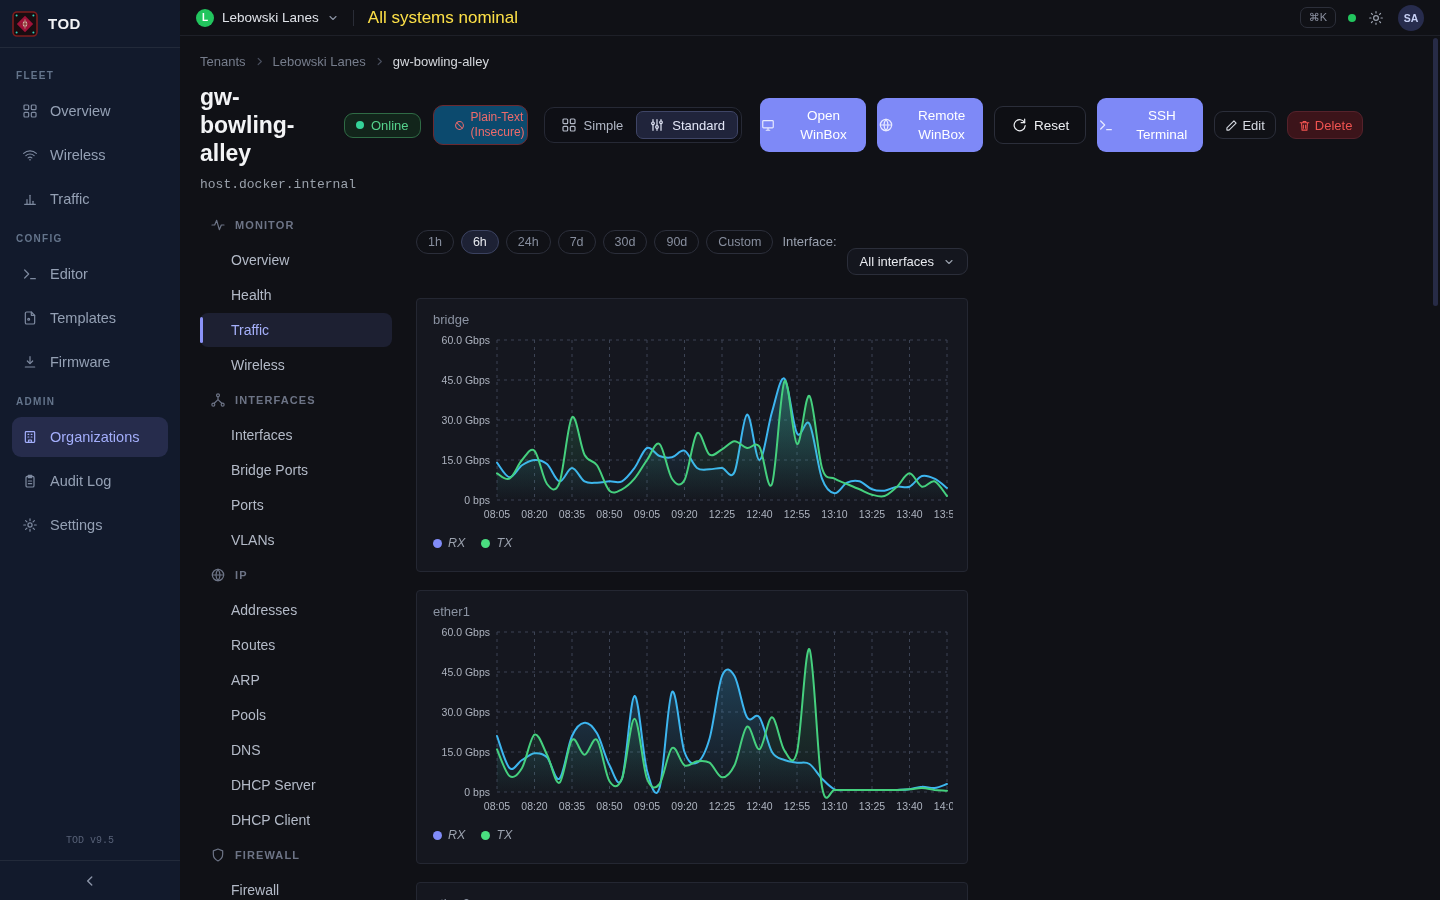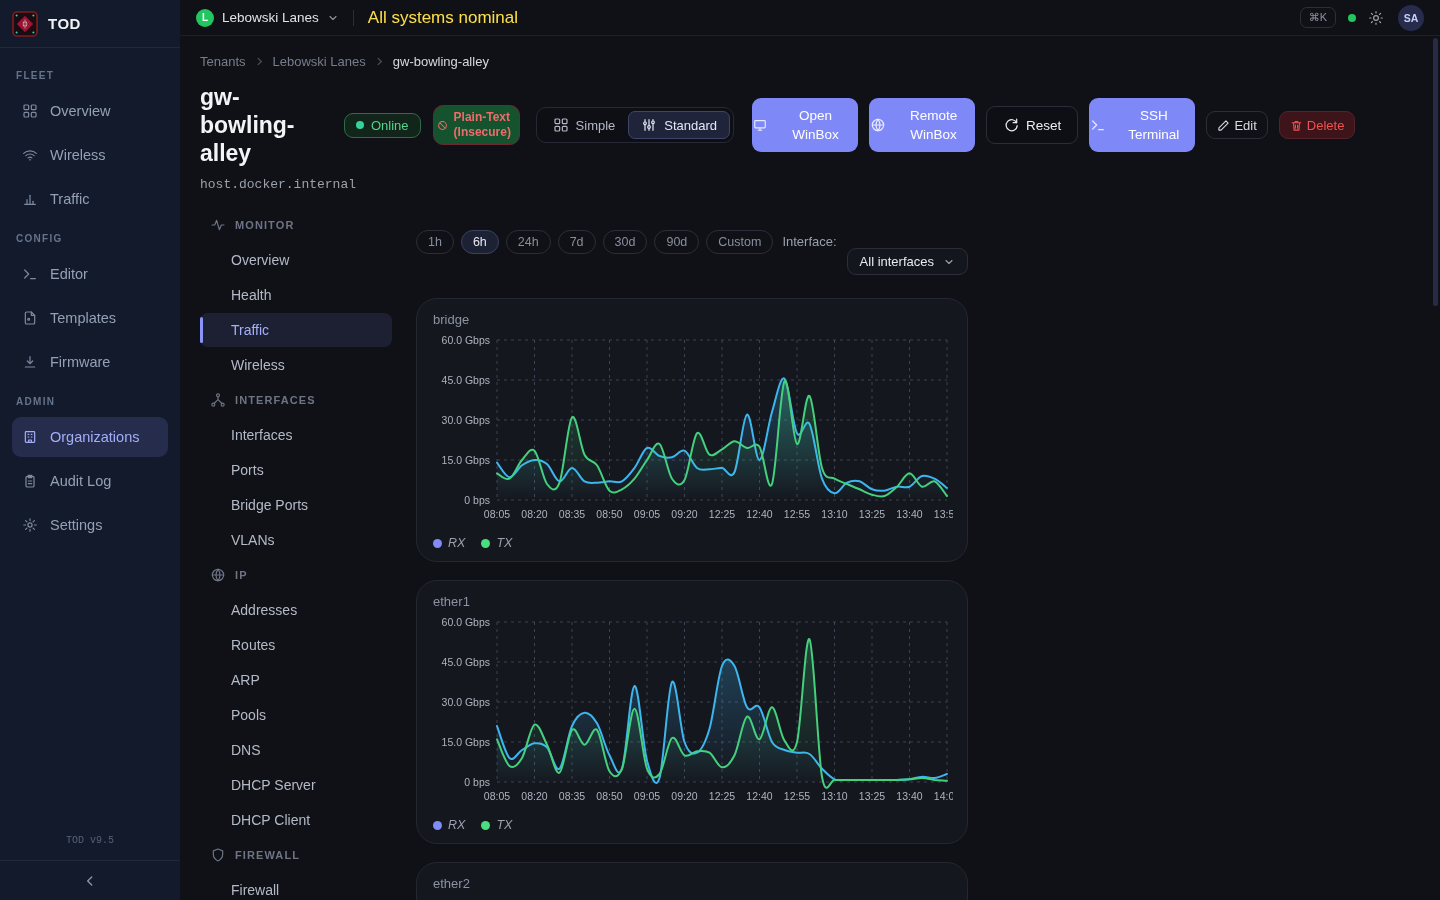--- a/index.html
+++ b/index.html
@@ -38,21 +38,21 @@
   .content { padding:18px 20px 0; flex:1; overflow:hidden; }
   .breadcrumb { display:flex; align-items:center; gap:8px; font-size:13px; color:#767d8c; }
   .breadcrumb .crumb { cursor:pointer; }
   .breadcrumb .crumb.current { color:#d6d9de; cursor:default; }
   .breadcrumb .ic { color:#4b5160; }
 
   .head-row { display:flex; align-items:center; margin-top:14px; gap:12px; }
   .page-title { font-size:23px; font-weight:bold; line-height:1.22; max-width:132px; color:#f3f4f6; overflow-wrap:break-word; }
   .badge-online { display:flex; align-items:center; gap:7px; border:1px solid #2f6b45; background:#12251b; color:#55d28c; border-radius:9px; padding:4px 11px; font-size:13px; }
   .badge-online .dot { width:8px; height:8px; border-radius:50%; background:#34d399; }
-  .badge-insecure { display:flex; align-items:center; gap:6px; border:1px solid #6b2a31; background:#14532d; color:#ef6b6b; border-radius:10px; padding:4px 3px; font-size:12px; line-height:1.25; max-width:95px;font-weight:bold; }
+  .badge-insecure { display:flex; align-items:center; gap:6px; border:1px solid #6b2a31; background:#0c4a6e; color:#ef6b6b; border-radius:10px; padding:4px 20px; font-size:12px; line-height:1.25; max-width:95px; }
   .badge-insecure .label { max-width:62px; }
   .seg { display:flex; align-items:center; background:#0e0f15; border:1px solid #262935; border-radius:10px; padding:3px; margin-left:4px; }
   .seg-item { display:flex; align-items:center; gap:7px; padding:5px 12px; font-size:13px; color:#b2b8c6; border-radius:7px; border:1px solid transparent; background:none; font-family:inherit; cursor:pointer; }
   .seg-item.active { background:#20243b; border-color:#3f4566; color:#e2e6f7; }
   .actions { display:flex; align-items:center; gap:11px; margin-left:6px; }
   .btn { display:flex; align-items:center; justify-content:center; gap:7px; border-radius:9px; font-family:inherit; cursor:pointer; border:1px solid transparent; }
   .btn .txt { text-align:center; }
   .btn-primary { background:#7e89f7; color:#fff; font-size:13.5px; width:106px; height:54px; line-height:1.45; }
   .btn-primary .ic { color:#e8eaff; }
   .btn-outline { background:#0e0f14; border-color:#2b2e3a; color:#eceef2; font-size:13.5px; padding:9px 16px; height:38px; }
@@ -71,21 +71,21 @@
   .controls-row { display:flex; align-items:center; justify-content:space-between; }
   .ranges { display:flex; gap:7px; }
   .pill { border:1px solid #2b2e3a; background:none; border-radius:999px; color:#878e9e; font-size:12.5px; padding:4px 11px; font-family:inherit; cursor:pointer; }
   .pill.active { background:#1d2134; border-color:#3b4260; color:#e8eaef; }
   .iface { display:flex; align-items:center; gap:10px; }
   .iface-label { font-size:13px; color:#99a0ae; }
   .select { display:flex; align-items:center; gap:9px; background:#14161e; border:1px solid #2b2e3a; border-radius:9px; padding:5px 12px; color:#e8eaef; font-size:13px; font-family:inherit; cursor:pointer;margin-top:40px; }
   .select .ic { color:#9aa1ad; }
 
   .cards { margin-top:23px; display:flex; flex-direction:column; gap:18px; }
-  .card { background:#15171f; border:1px solid #242732; border-radius:21px; padding:13px 16px 11px; }
+  .card { background:#15171f; border:1px solid #242732; border-radius:4px; padding:13px 16px 21px; }
   .card-title { font-size:13px; color:#8b93a2; margin-bottom:3px; }
   .legend { display:flex; align-items:center; gap:16px; margin-top:2px;font-style:italic; }
   .legend-item { display:flex; align-items:center; gap:6px; font-size:12.5px; color:#9aa1ad; }
   .legend-dot { width:9px; height:9px; border-radius:50%; }
 
   .scroll-thumb { position:absolute; right:2px; top:38px; width:5px; height:268px; border-radius:3px; background:#272b46; cursor:grab; }
 
   .ic { display:inline-flex; align-items:center; justify-content:center; }
   .ic svg { display:block; }
 </style>
@@ -395,24 +395,24 @@
                   <circle cx="19" cy="19" r="2.2"></circle>
                   <path d="M12 7.2v4.3M12 11.5l-5.6 5.4M12 11.5l5.6 5.4"></path>
                 </svg>
               </span>
               <span>INTERFACES</span>
             </div>
             <div class="subnav-item">
               <span>Interfaces</span>
             </div>
             <div class="subnav-item">
+              <span>Bridge Ports</span>
+            </div>
+            <div class="subnav-item">
               <span>Ports</span>
-            </div>
-            <div class="subnav-item">
-              <span>Bridge Ports</span>
             </div>
             <div class="subnav-item">
               <span>VLANs</span>
             </div>
             <div class="subnav-section">
               <span class="ic">
                 <svg width="16" height="16" viewBox="0 0 24 24" fill="none" stroke="currentColor" stroke-width="1.8" stroke-linecap="round" stroke-linejoin="round">
                   <circle cx="12" cy="12" r="8.5"></circle>
                   <path d="M3.5 12h17"></path>
                   <path d="M12 3.5a13.5 13.5 0 0 1 0 17"></path>

